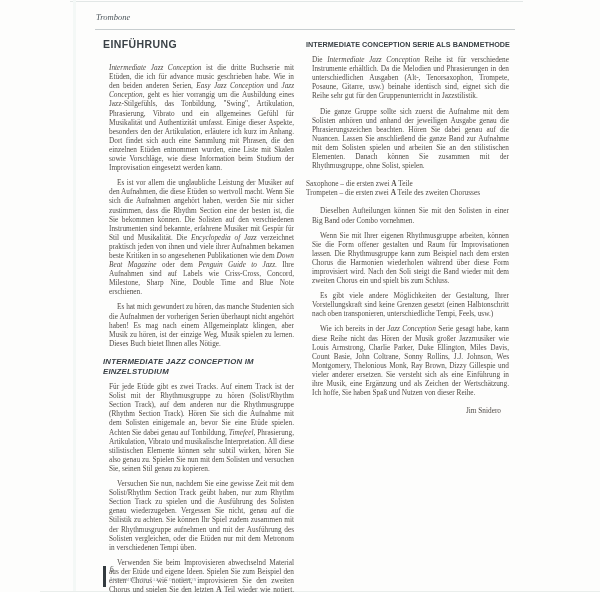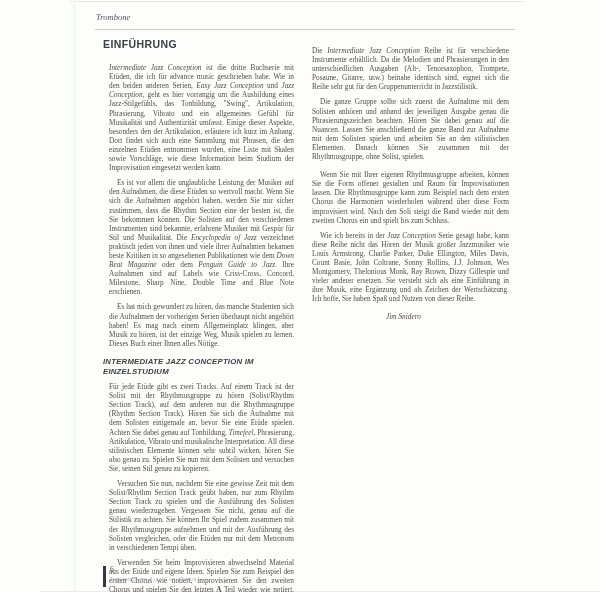--- a/index.html
+++ b/index.html
@@ -20,21 +20,21 @@
   .h-sub{font-family:"Liberation Sans", sans-serif;font-size:7.8px;font-weight:bold;
          color:#3a4146;line-height:9.6px;margin:9px 0 4px 0;text-align:left;letter-spacing:.2px;font-style:italic;}
   .h-band{font-family:"Liberation Sans", sans-serif;font-size:7.2px;font-weight:bold;
           color:#3a4146;margin:0 0 3px 0;text-align:left;white-space:nowrap;letter-spacing:.05px;}
   p{margin:6px;}
   p.ind{text-indent:8px;font-family:Liberation Serif, serif;}
   .it{font-style:italic;}
   .bd{font-weight:bold;}
   .list{margin:9px 0;text-align:left;}
   .list .li{padding-left:9px;text-indent:-9px;}
-  .sig{text-align:center;font-style:italic;margin-top:9px;padding-right:14px;}
+  .sig{text-align:right;margin-top:9px;padding-right:14px;}
   .footer{position:absolute;left:103px;top:565px;}
   .fbar{position:absolute;left:0;top:1px;width:2.5px;height:21px;background:#333a3f;}
   .ftext{margin-left:7px;}
   .fnum{font-size:7.5px;color:#4b4b4b;line-height:10px;}
   .ftitle{font-size:6.2px;font-variant:small-caps;letter-spacing:.6px;color:#9aa0a3;line-height:8px;}
 </style>
 </head>
 <body>
 
 <div class="page">
@@ -42,33 +42,38 @@
   <div class="edge-left"></div>
   <div class="edge-bottom"></div>
 
   <div class="running">Trombone</div>
   <div class="rule"></div>
 
   <div class="col col-left">
     <div class="h-main">EINFÜHRUNG</div>
     <p><span class="it">Intermediate Jazz Conception</span> ist die dritte Buchserie mit Etüden, die ich für advance music geschrieben habe. Wie in den beiden anderen Serien, <span class="it">Easy Jazz Conception</span> und <span class="it">Jazz Conception</span>, geht es hier vorrangig um die Ausbildung eines Jazz-Stilgefühls, das Tonbildung, "Swing", Artikulation, Phrasierung, Vibrato und ein allgemeines Gefühl für Musikalität und Authentizität umfasst. Einige dieser Aspekte, besonders den der Artikulation, erläutere ich kurz im Anhang. Dort findet sich auch eine Sammlung mit Phrasen, die den einzelnen Etüden entnommen wurden, eine Liste mit Skalen sowie Vorschläge, wie diese Information beim Studium der Improvisation eingesetzt werden kann.</p>
     <p class="ind">Es ist vor allem die unglaubliche Leistung der Musiker auf den Aufnahmen, die diese Etüden so wertvoll macht. Wenn Sie sich die Aufnahmen angehört haben, werden Sie mir sicher zustimmen, dass die Rhythm Section eine der besten ist, die Sie bekommen können. Die Solisten auf den verschiedenen Instrumenten sind bekannte, erfahrene Musiker mit Gespür für Stil und Musikalität. Die <span class="it">Encyclopedia of Jazz</span> verzeichnet praktisch jeden von ihnen und viele ihrer Aufnahmen bekamen beste Kritiken in so angesehenen Publikationen wie dem <span class="it">Down Beat Magazine</span> oder dem <span class="it">Penguin Guide to Jazz</span>. Ihre Aufnahmen sind auf Labels wie Criss-Cross, Concord, Milestone, Sharp Nine, Double Time and Blue Note erschienen.</p>
-    <p class="ind">Es hat mich gewundert zu hören, das manche Studenten sich die Aufnahmen der vorherigen Serien überhaupt nicht angehört haben! Es mag nach einem Allgemeinplatz klingen, aber Musik zu hören, ist der einzige Weg, Musik spielen zu lernen. Dieses Buch einer Ihnen alles Nötige.</p>
+    <p class="ind">Es hat mich gewundert zu hören, das manche Studenten sich die Aufnahmen der vorherigen Serien überhaupt nicht angehört haben! Es mag nach einem Allgemeinplatz klingen, aber Musik zu hören, ist der einzige Weg, Musik spielen zu lernen. Dieses Buch bietet Ihnen alles Nötige.</p>
     <div class="h-sub">INTERMEDIATE JAZZ CONCEPTION IM EINZELSTUDIUM</div>
     <p>Für jede Etüde gibt es zwei Tracks. Auf einem Track ist der Solist mit der Rhythmusgruppe zu hören (Solist/Rhythm Section Track), auf dem anderen nur die Rhythmusgruppe (Rhythm Section Track). Hören Sie sich die Aufnahme mit dem Solisten einigemale an, bevor Sie eine Etüde spielen. Achten Sie dabei genau auf Tonbildung, <span class="it">Timefeel</span>, Phrasierung, Artikulation, Vibrato und musikalische Interpretation. All diese stilistischen Elemente können sehr subtil wirken, hören Sie also genau zu. Spielen Sie nun mit dem Solisten und versuchen Sie, seinen Stil genau zu kopieren.</p>
     <p class="ind">Versuchen Sie nun, nachdem Sie eine gewisse Zeit mit dem Solist/Rhythm Section Track geübt haben, nur zum Rhythm Section Track zu spielen und die Ausführung des Solisten genau wiederzugeben. Vergessen Sie nicht, genau auf die Stilistik zu achten. Sie können Ihr Spiel zudem zusammen mit der Rhythmusgruppe aufnehmen und mit der Ausführung des Solisten vergleichen, oder die Etüden nur mit dem Metronom in verschiedenen Tempi üben.</p>
     <p class="ind">Verwenden Sie beim Improvisieren abwechselnd Material aus der Etüde und eigene Ideen. Spielen Sie zum Beispiel den ersten Chorus wie notiert, improvisieren Sie den zweiten Chorus und spielen Sie den letzten <span class="bd">A</span> Teil wieder wie notiert. Oder improvisieren Sie gleich über den gesamten Track. Die Aufnahmen sind zwar kürzer als traditionelle Play-alongs, aber lang genug, um kurze, aussagekräftige Solos zu entwickeln.</p>
   </div>
 
   <div class="col col-right">
+    <div class="h-band">INTERMEDIATE CONCEPTION SERIE ALS BANDMETHODE</div>
     <p>Die <span class="it">Intermediate Jazz Conception</span> Reihe ist für verschiedene Instrumente erhältlich. Da die Melodien und Phrasierungen in den unterschiedlichen Ausgaben (Alt-, Tenorsaxophon, Trompete, Posaune, Gitarre, usw.) beinahe identisch sind, eignet sich die Reihe sehr gut für den Gruppenunterricht in Jazzstilistik.</p>
     <p class="ind">Die ganze Gruppe sollte sich zuerst die Aufnahme mit dem Solisten anhören und anhand der jeweiligen Ausgabe genau die Phrasierungszeichen beachten. Hören Sie dabei genau auf die Nuancen. Lassen Sie anschließend die ganze Band zur Aufnahme mit dem Solisten spielen und arbeiten Sie an den stilistischen Elementen. Danach können Sie zusammen mit der Rhythmusgruppe, ohne Solist, spielen.</p>
     <div class="list">
+      <div class="li">Saxophone – die ersten zwei <span class="bd">A</span> Teile</div>
+      <div class="li">Trompeten – die ersten zwei <span class="bd">A</span> Teile des zweiten Chorusses</div>
     </div>
+    <p class="ind">Dieselben Aufteilungen können Sie mit den Solisten in einer Big Band oder Combo vornehmen.</p>
     <p class="ind">Wenn Sie mit Ihrer eigenen Rhythmusgruppe arbeiten, können Sie die Form offener gestalten und Raum für Improvisationen lassen. Die Rhythmusgruppe kann zum Beispiel nach dem ersten Chorus die Harmonien wiederholen während über diese Form improvisiert wird. Nach den Soli steigt die Band wieder mit dem zweiten Chorus ein und spielt bis zum Schluss.</p>
+    <p class="ind">Es gibt viele andere Möglichkeiten der Gestaltung, Ihrer Vorstellungskraft sind keine Grenzen gesetzt (einen Halbtonschritt nach oben transponieren, unterschiedliche Tempi, Feels, usw.)</p>
     <p class="ind">Wie ich bereits in der <span class="it">Jazz Conception</span> Serie gesagt habe, kann diese Reihe nicht das Hören der Musik großer Jazzmusiker wie Louis Armstrong, Charlie Parker, Duke Ellington, Miles Davis, Count Basie, John Coltrane, Sonny Rollins, J.J. Johnson, Wes Montgomery, Thelonious Monk, Ray Brown, Dizzy Gillespie und vieler anderer ersetzen. Sie versteht sich als eine Einführung in ihre Musik, eine Ergänzung und als Zeichen der Wertschätzung. Ich hoffe, Sie haben Spaß und Nutzen von dieser Reihe.</p>
     <div class="sig">Jim Snidero</div>
   </div>
 
   <div class="footer">
     <div class="fbar"></div>
     <div class="ftext">
       <div class="fnum">6</div>
       <div class="ftitle">Intermediate Jazz Conception</div>
     </div>

